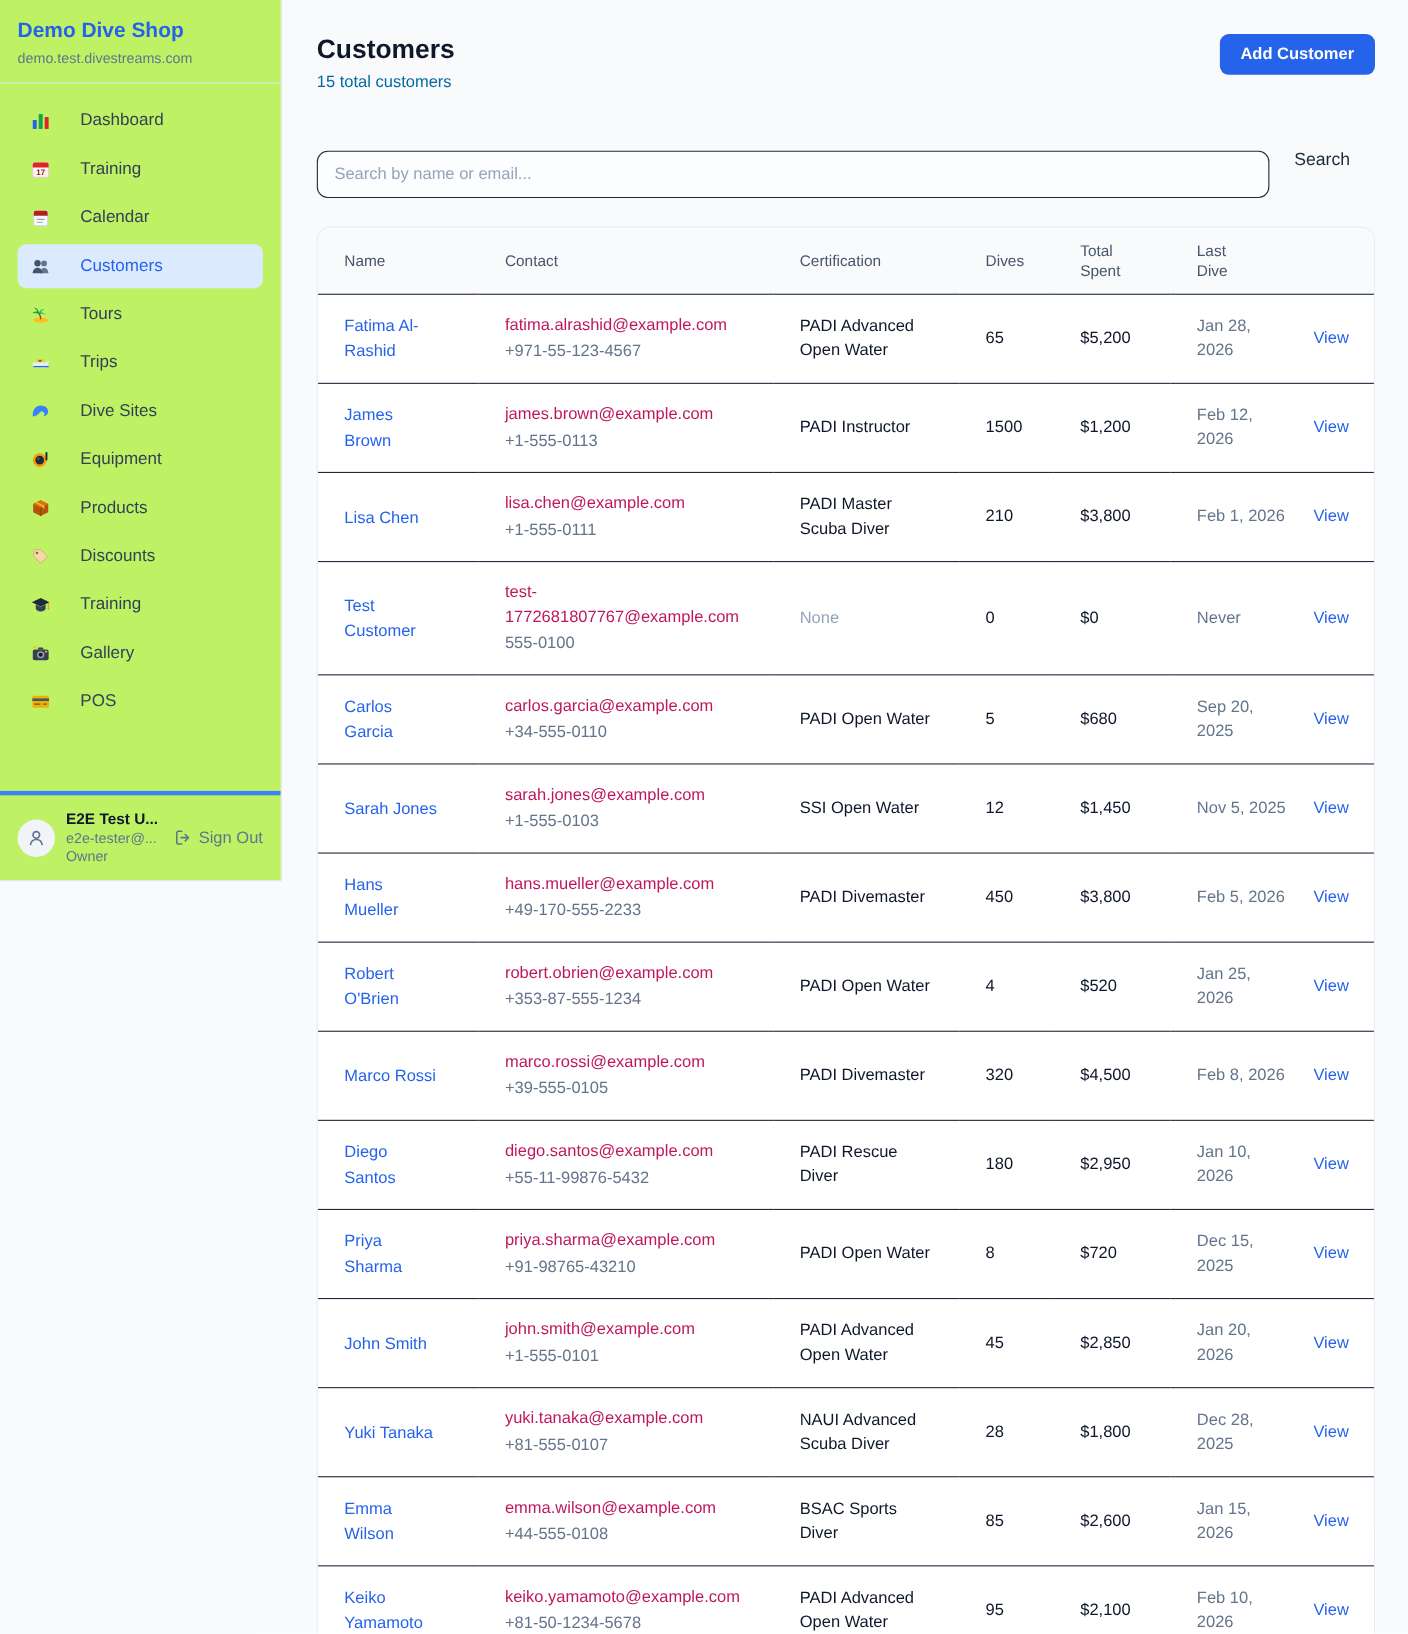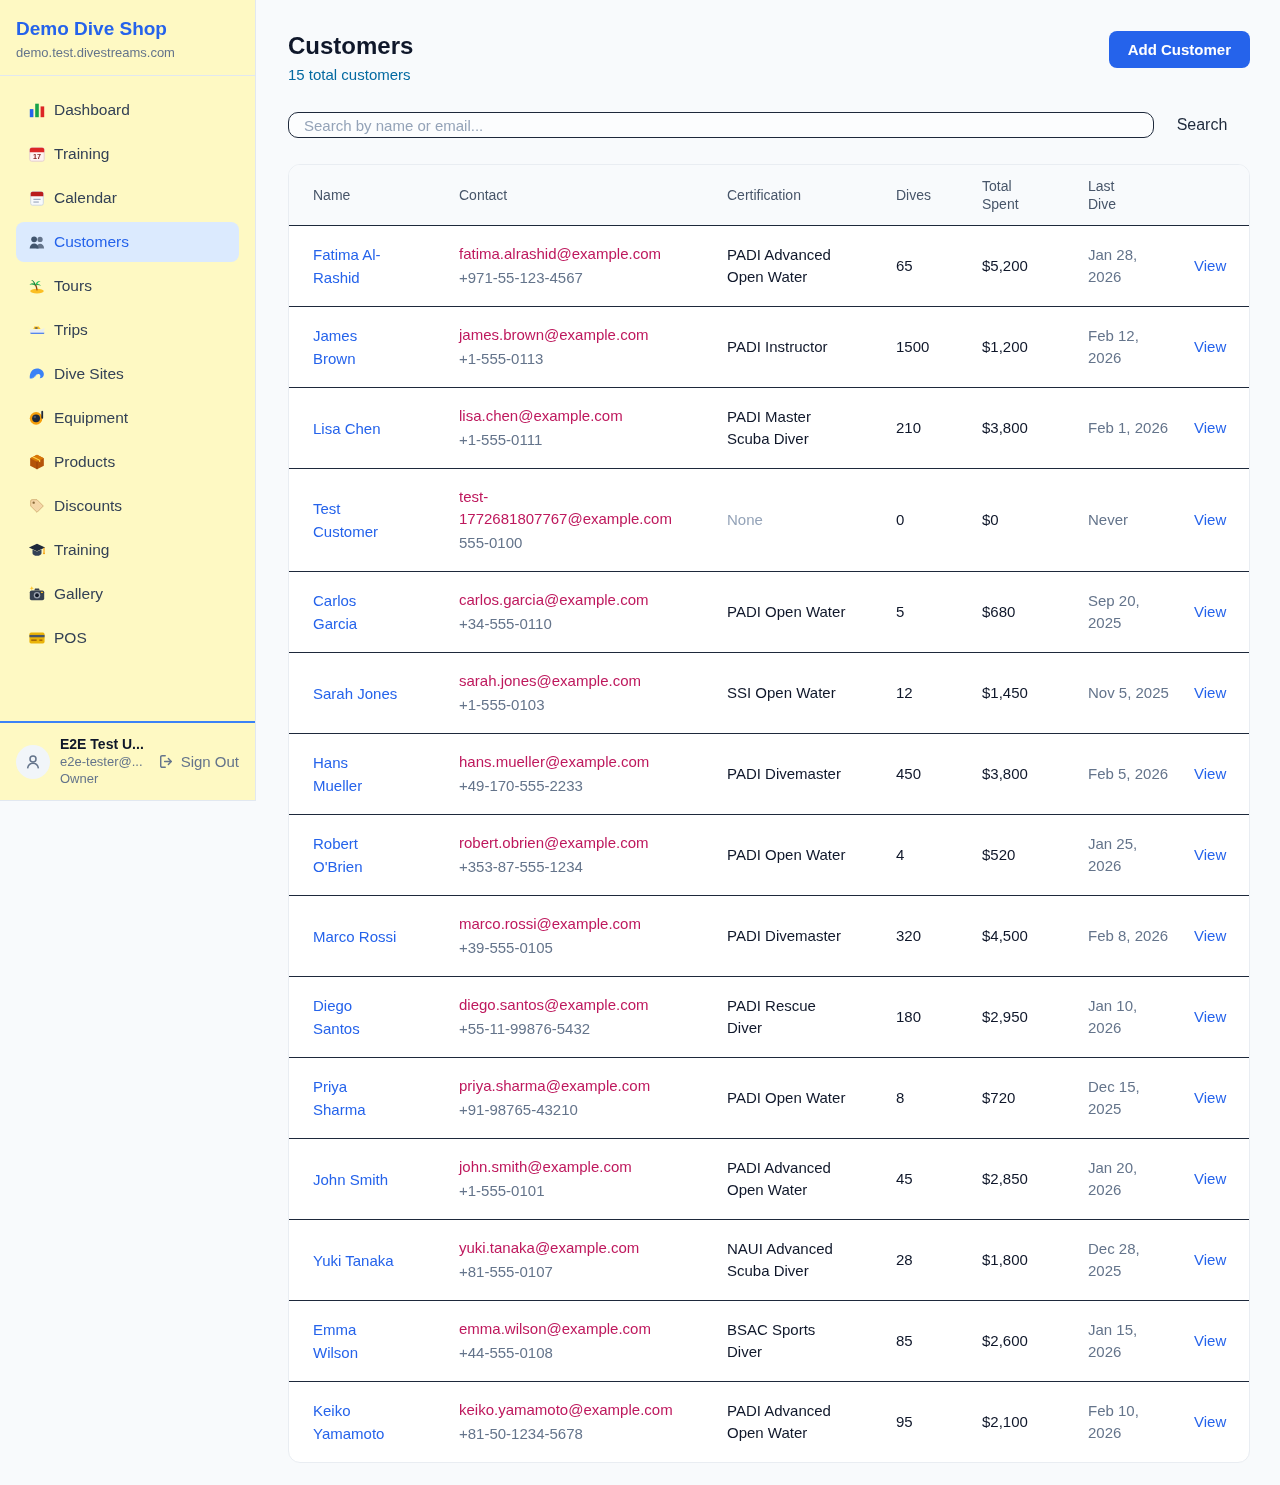--- a/index.html
+++ b/index.html
@@ -11,40 +11,40 @@
     color: #0f172a;
     position: relative;
     overflow: hidden;
   }
   a { text-decoration: none; cursor: pointer; }
 
   
   .sidebar {
     position: absolute; top: 0; left: 0;
     width: 256px; height: 801px;
-    background: #fef9c3;
+    background: #bef264;
     border-right: 1px solid #e2e8f0;
     border-bottom: 1px solid #e2e8f0;
     display: flex; flex-direction: column;
   }
   .sidebar-header { padding: 17px 16px 15px 16px; border-bottom: 1px solid #e2e8f0; }
   .shop-name { color: #2563eb; font-size: 19px; font-weight: 700; line-height: 23px; }
   .shop-domain { color: #64748b; font-size: 13px; margin-top: 5px; }
   .nav { flex: 1 1 auto; padding: 14px 16px; }
   .nav-item {
-    display: flex; align-items: center; gap: 8px;
+    display: flex; align-items: center; gap: 27px;
     padding: 9px 12px; margin-bottom: 4px;
     border-radius: 8px;
     color: #334155; font-size: 15.5px; line-height: 22px;
     cursor: pointer;
   }
   .nav-item.active { background: #dbeafe; color: #2563eb; }
   .nav-icon { width: 18px; height: 18px; flex: none; }
   .sidebar-footer {
-    border-top: 2px solid #3b82f6;
+    border-top: 4px solid #3b82f6;
     padding: 13px 16px;
     display: flex; align-items: center; gap: 10px;
   }
   .avatar {
     width: 34px; height: 34px; border-radius: 50%;
     background: #f1f5f9; flex: none;
     display: flex; align-items: center; justify-content: center;
   }
   .user-info { flex: 1 1 auto; min-width: 0; }
   .user-name { font-size: 14px; font-weight: 700; color: #0f172a; line-height: 17px; }
@@ -62,25 +62,25 @@
   .add-btn {
     background: #2563eb; color: #ffffff;
     border: none; border-radius: 8px;
     font-size: 15px; font-weight: 600;
     font-family: inherit;
     padding: 0 19px; height: 37px;
     cursor: pointer;
   }
   .search-row { display: flex; align-items: center; margin-top: 29px; }
   .search-input {
-    flex: 1 1 auto; height: 26px;
+    flex: 1 1 auto; height: 43px;
     border: 1px solid #1e293b; border-radius: 10px;
     background: #fcfdfe;
     padding: 0 15px; font-size: 15px; font-family: inherit;
-    color: #0f172a; outline: none;
+    color: #0f172a; outline: none; margin-top: 25px;
   }
   .search-input::placeholder { color: #94a3b8; }
   .search-btn {
     flex: none; width: 96px;
     background: none; border: none;
     font-size: 16px; color: #1e293b; font-family: inherit;
     text-align: center; cursor: pointer; padding: 0;
   }
 
   

